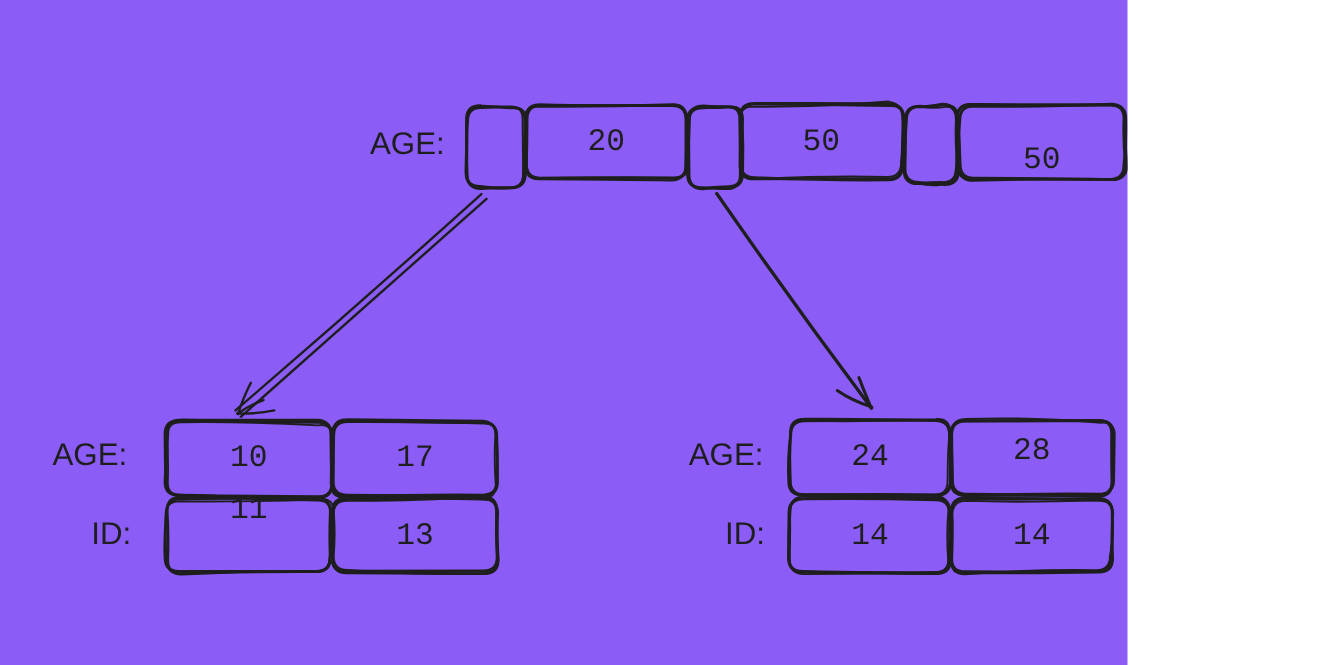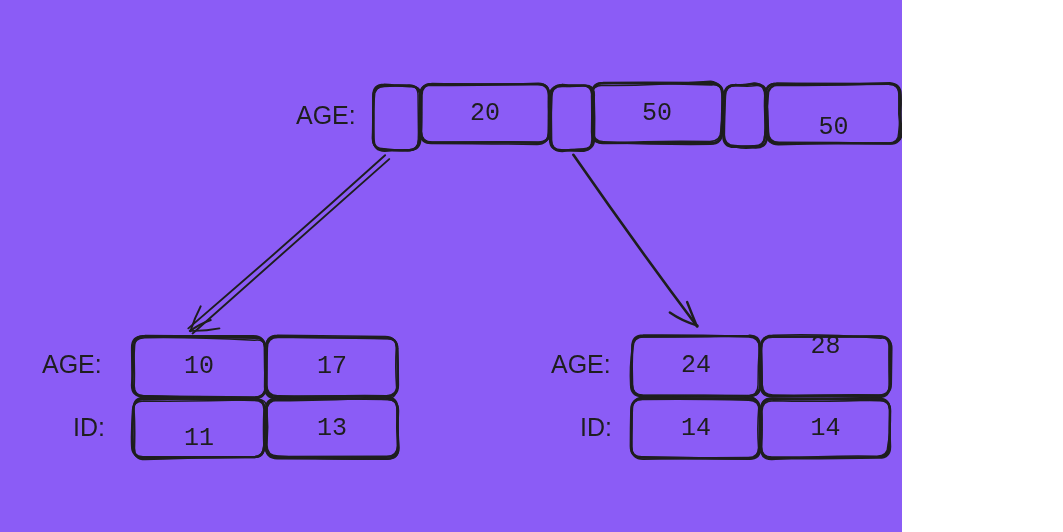--- a/index.html
+++ b/index.html
@@ -109,22 +109,22 @@
     </svg>
   <div id="text-layer">
       <div class="row-label" style="left: 296px; top: 103px;">AGE:</div>
       <div class="cell-text" style="left: 421px; top: 100.5px; width: 128px;">20</div>
       <div class="cell-text" style="left: 592px; top: 100.5px; width: 130px;">50</div>
       <div class="cell-text" style="left: 767px; top: 115px; width: 133px;">50</div>
       <div class="row-label" style="left: 42px; top: 352px;">AGE:</div>
       <div class="cell-text" style="left: 133px; top: 354px; width: 132px;">10</div>
       <div class="cell-text" style="left: 266px; top: 354px; width: 132px;">17</div>
       <div class="row-label" style="left: 73px; top: 415px;">ID:</div>
-      <div class="cell-text" style="left: 133px; top: 426px; width: 132px;">11</div>
+      <div class="cell-text" style="left: 133px; top: 395px; width: 132px;">11</div>
       <div class="cell-text" style="left: 266px; top: 415.5px; width: 132px; text-align: center;">13</div>
       <div class="row-label" style="left: 551px; top: 352px;">AGE:</div>
       <div class="cell-text" style="left: 632px; top: 353px; width: 128px;">24</div>
-      <div class="cell-text" style="left: 761px; top: 334px; width: 129px;">28</div>
+      <div class="cell-text" style="left: 761px; top: 348px; width: 129px;">28</div>
       <div class="row-label" style="left: 580px; top: 415px;">ID:</div>
       <div class="cell-text" style="left: 632px; top: 415.5px; width: 128px;">14</div>
       <div class="cell-text" style="left: 761px; top: 415.5px; width: 129px;">14</div>
     </div>
 </div>
 
 </body></html>

